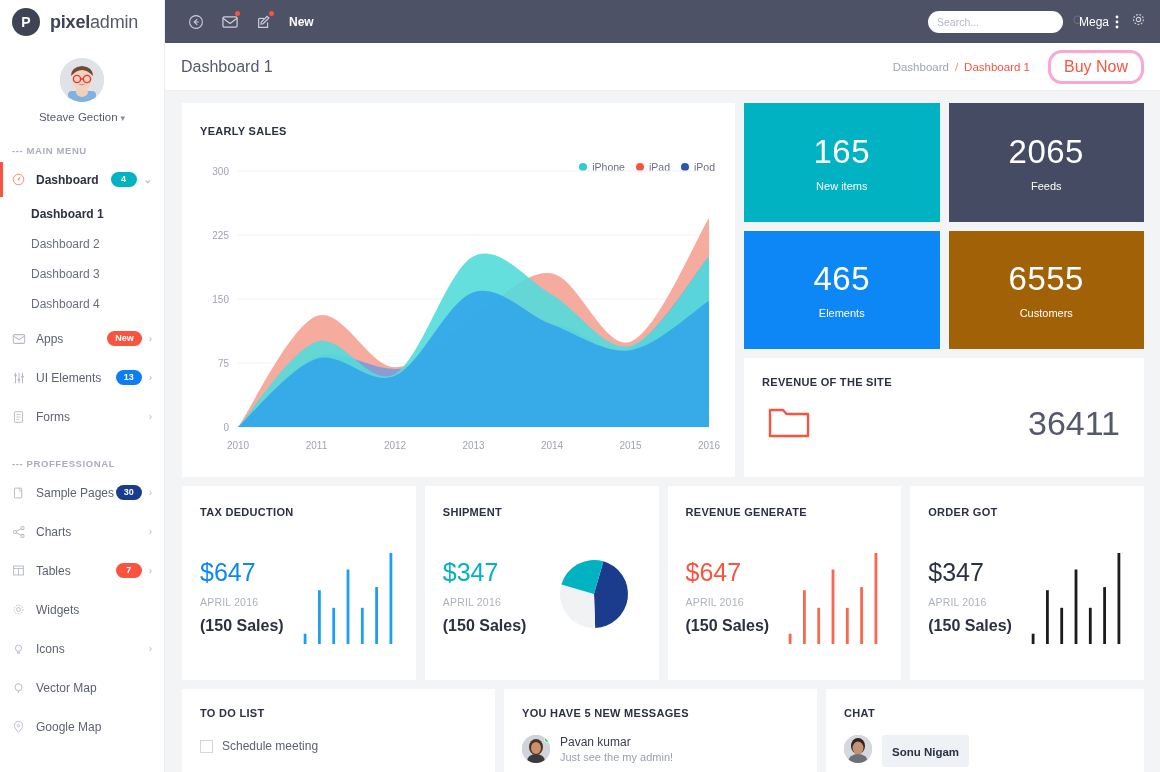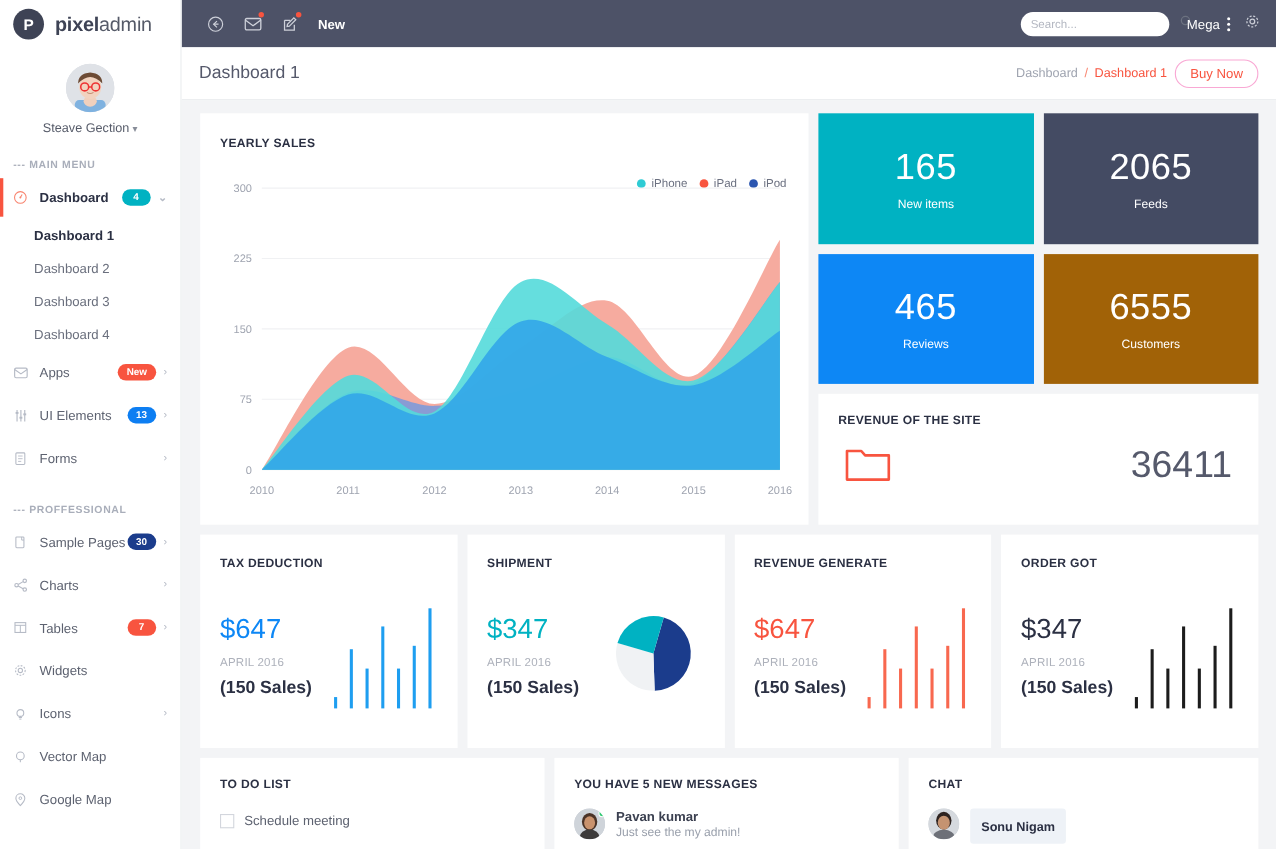--- a/index.html
+++ b/index.html
@@ -100,22 +100,22 @@
   .pagehead {
     height: 48px; background: #fff; border-bottom: 1px solid #eceef0;
     display: flex; align-items: center; padding: 0 16px; flex: 0 0 48px;
   }
   .page-title { font-size: 16px; color: #55596b; }
   .crumbs { margin-left: auto; display: flex; align-items: center; gap: 6px; font-size: 11.5px; }
   .crumb-a { color: #9fa4b0; cursor: pointer; }
   .crumb-sep { color: #f8846f; }
   .crumb-cur { color: #f8543f; cursor: pointer; }
   .buy-btn {
-    margin-left: 1px; border: 1px solid #f9a8d4; color: #f8543f;
-    border-radius: 14px; font-size: 12px; padding: 5px 13px; background: #fff; cursor: pointer;
+    margin-left: 12px; border: 3px solid #f9a8d4; color: #f8543f;
+    border-radius: 14px; font-size: 16px; padding: 5px 13px; background: #fff; cursor: pointer;
     font-family: "Liberation Sans", sans-serif;
   }
 
   .content { flex: 1; padding: 12px 16px 0 17px; overflow: hidden; }
   .card { background: #fff; }
   .card-title {
     font-size: 11px; font-weight: bold; color: #2b3043; letter-spacing: .3px;
   }
 
   .row1 { display: flex; gap: 9px; height: 374px; }
@@ -145,21 +145,21 @@
   .bot { padding: 18px; overflow: hidden; }
   .bot.todo { width: 313px; flex: 0 0 313px; }
   .bot.msgs { width: 313px; flex: 0 0 313px; }
   .bot.chat { flex: 1; }
   .todo-item { display: flex; align-items: center; gap: 9px; margin-top: 20px; }
   .cbox { width: 13px; height: 13px; border: 1px solid #d3d6dd; background: #fff; }
   .todo-txt { font-size: 12px; color: #5d6270; }
   .msg-item { display: flex; gap: 10px; margin-top: 16px; }
   .av-sm { width: 28px; height: 28px; border-radius: 50%; background: #c7ccd3; position: relative; overflow: hidden; flex: 0 0 28px; }
   .on-dot { position: absolute; right: -1px; top: 1px; width: 7px; height: 7px; border-radius: 50%; background: #2ecc71; border: 1px solid #fff; }
-  .msg-name { font-size: 12px; color: #3b4050; font-weight: bold; }
+  .msg-name { font-size: 12px; color: #3b4050; }
   .msg-sub { font-size: 11px; color: #9aa0ac; margin-top: 2px; }
   .chat-row { display: flex; gap: 10px; margin-top: 16px; align-items: flex-start; }
   .bubble { background: #eef2f7; border-radius: 3px; padding: 7px 10px; }
   .bubble-name { font-size: 11.5px; font-weight: bold; color: #2b3043; }
 </style>
 </head>
 <body>
 
 <div class="app">
 
@@ -459,21 +459,21 @@
             <div class="tile" style="background:#00b2c2">
               <div class="tile-num">165</div>
               <div class="tile-lbl">New items</div>
             </div>
             <div class="tile" style="background:#444b63">
               <div class="tile-num">2065</div>
               <div class="tile-lbl">Feeds</div>
             </div>
             <div class="tile" style="background:#0d87f5">
               <div class="tile-num">465</div>
-              <div class="tile-lbl">Reviews</div>
+              <div class="tile-lbl">Elements</div>
             </div>
             <div class="tile" style="background:#a16207">
               <div class="tile-num">6555</div>
               <div class="tile-lbl">Customers</div>
             </div>
           </div>
 
           <div class="card revcard">
             <div class="card-title">REVENUE OF THE SITE</div>
             <div class="revrow">

